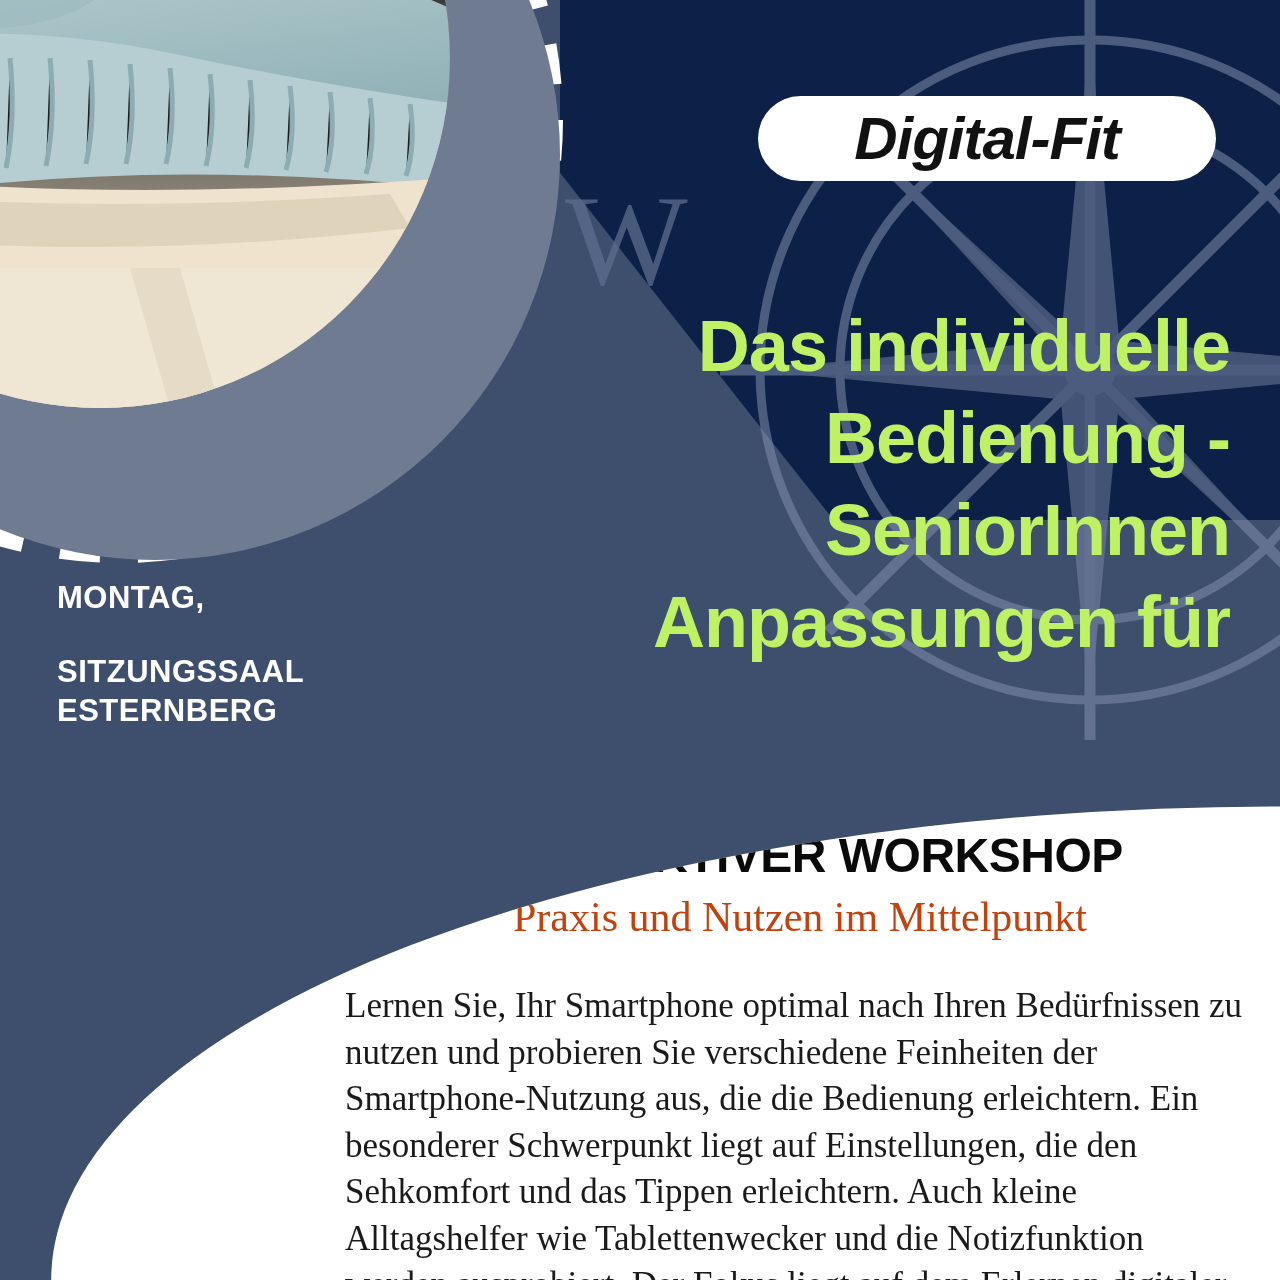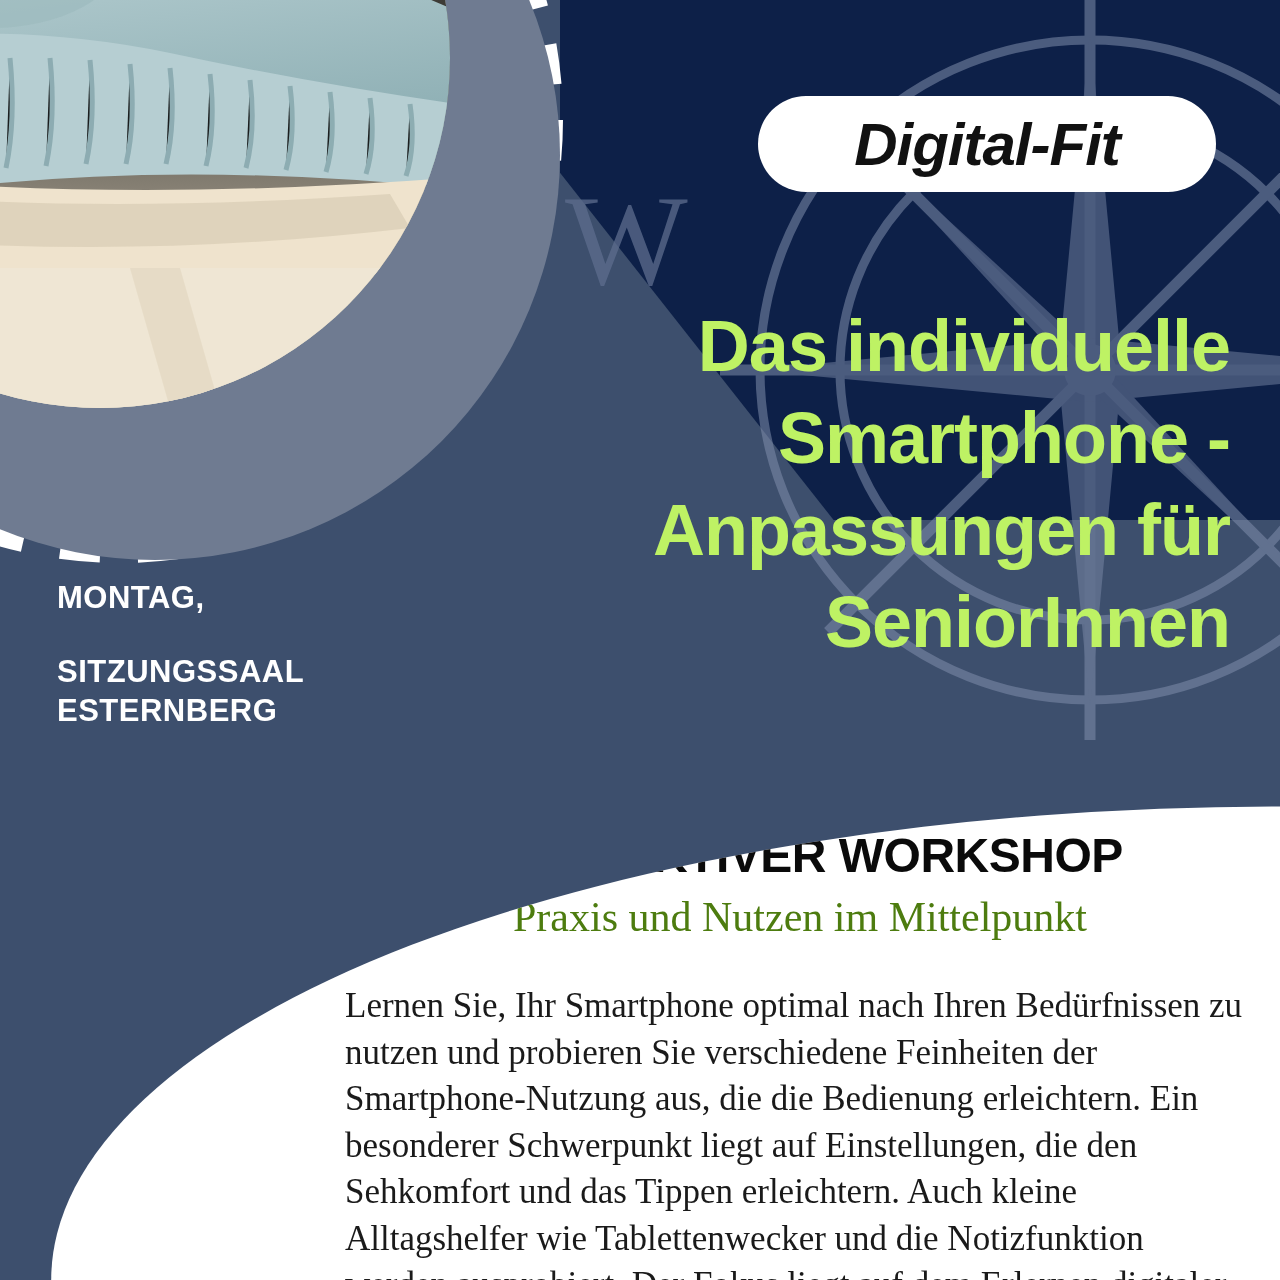--- a/index.html
+++ b/index.html
@@ -69,21 +69,21 @@
     border-radius:50%;
     overflow:hidden;
     background:#b8c4c6;
   }
   .photo-circle svg { display:block; width:100%; height:100%; }
 
   
   .badge {
     position:absolute;
     left:758px; top:96px;
-    width:458px; height:96px;
+    width:458px; height:85px;
     background:#ffffff;
     border-radius:48px;
     display:flex; align-items:center; justify-content:center;
   }
   .badge-text {
     font-size:60px;
     font-weight:bold;
     font-style:italic;
     color:#111111;
     letter-spacing:-1px;
@@ -133,21 +133,21 @@
     font-size:48px;
     font-weight:bold;
     color:#0a0a0a;
     text-align:center;
     letter-spacing:-.5px;
     line-height:1.1;
   }
   .card-sub {
     font-family:"Liberation Serif", serif;
     font-size:42px;
-    color:#4d7c0f;
+    color:#c2410c;
     text-align:center;
     margin-top:10px;
     line-height:1.15;
   }
   .card-body {
     font-family:"Liberation Serif", serif;
     font-size:35px;
     color:#1a1a1a;
     line-height:1.33;
     margin-top:42px;
@@ -255,23 +255,23 @@
       <path d="M380,560 L420,700 L470,700 L430,560 Z" fill="#e3d8c2" opacity=".8"></path>
     </svg>
   </div>
 
   <div class="badge">
     <span class="badge-text">Digital-Fit</span>
   </div>
 
   <div class="title">
     <div>Das individuelle</div>
-    <div>Smartphone -</div>
+    <div>Bedienung -</div>
+    <div>SeniorInnen</div>
     <div>Anpassungen für</div>
-    <div>SeniorInnen</div>
   </div>
 
   <div class="info">
     <div class="info-group">
       <div>MONTAG,</div>
     </div>
     <div class="info-group">
       <div>SITZUNGSSAAL</div>
       <div>ESTERNBERG</div>
     </div>

